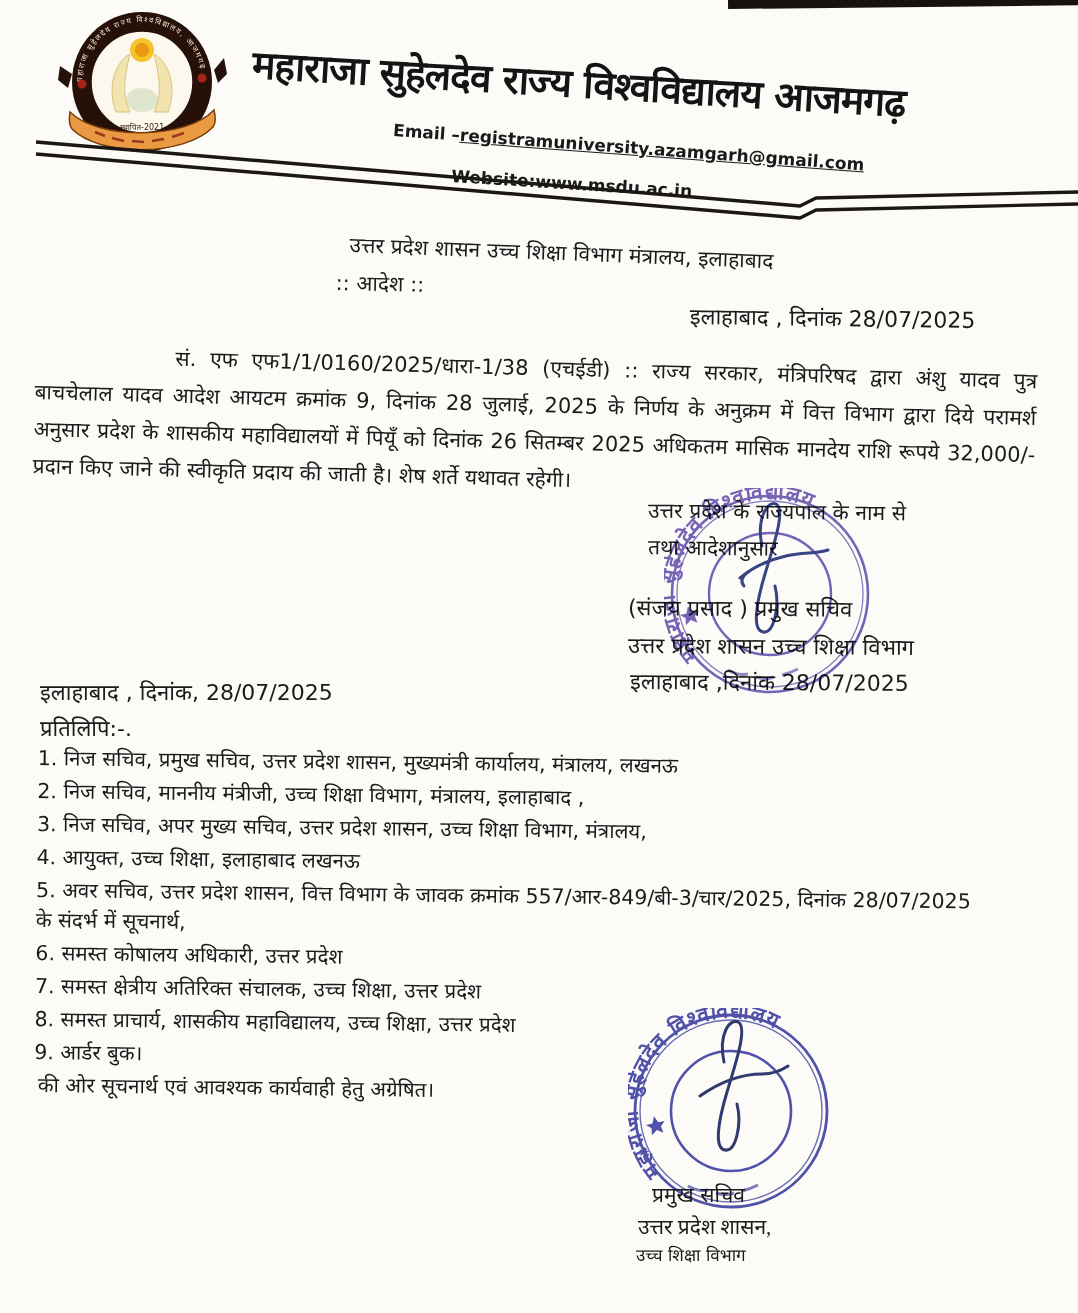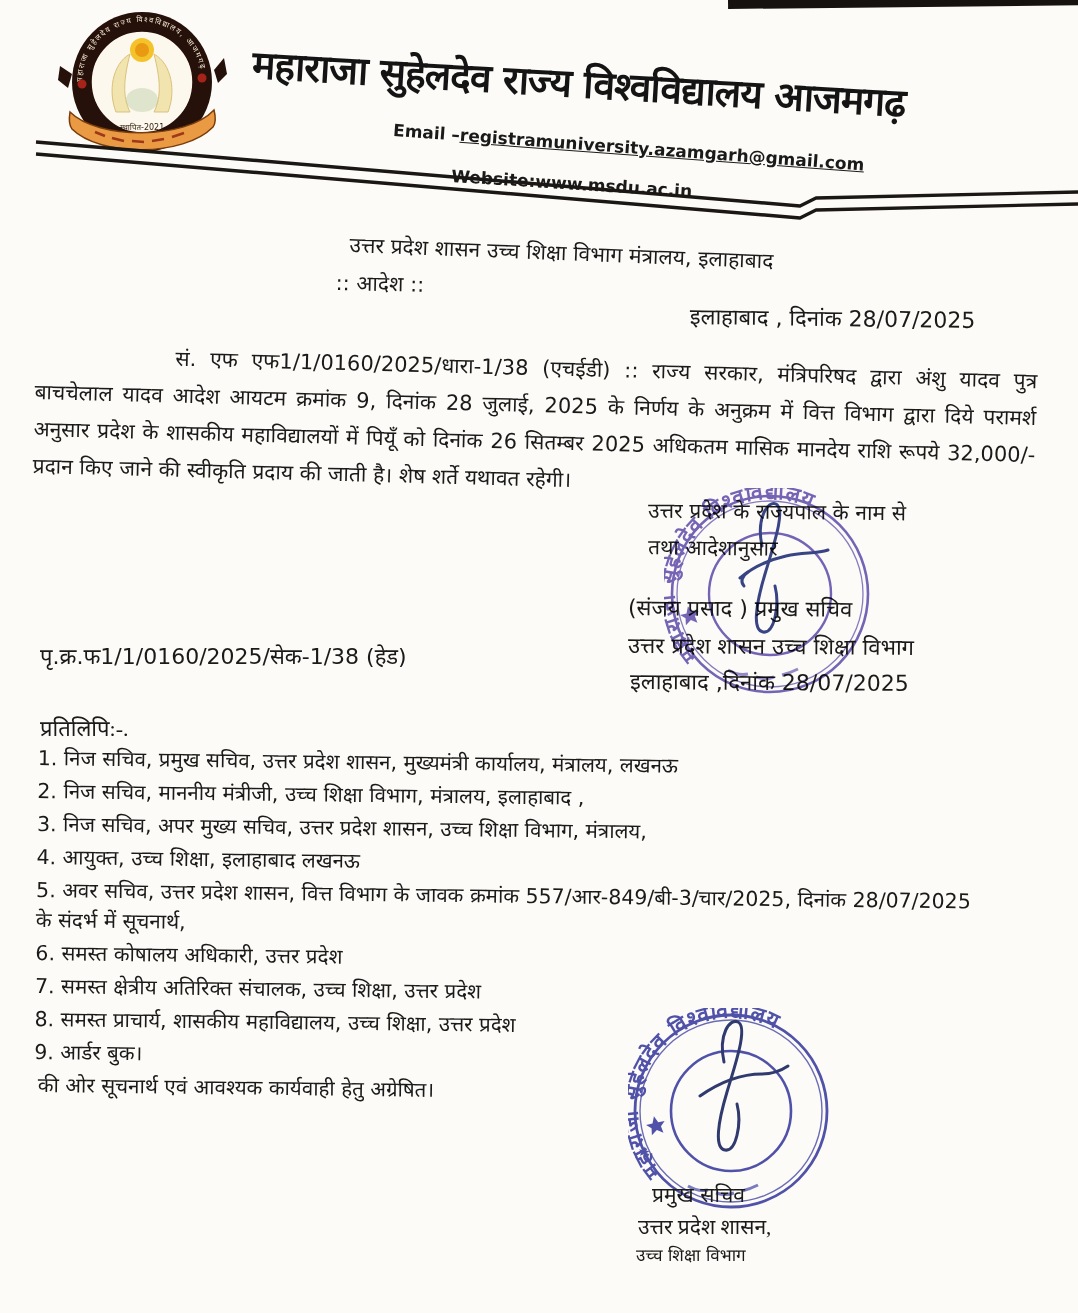--- a/index.html
+++ b/index.html
@@ -27,21 +27,21 @@
     text-align:justify; text-indent:140px; transform:rotate(1.5deg); transform-origin:left top;}
 
   .sig-l1{left:648px; top:497px; font-size:21px; transform:rotate(0.6deg);}
   .sig-l2{left:648px; top:533px; font-size:21px; transform:rotate(0.6deg);}
   .sig-name{left:628px; top:592px; font-size:22px; transform:rotate(0.4deg);}
   .sig-dept{left:628px; top:630px; font-size:22px; transform:rotate(0.4deg);}
   .sig-date{left:630px; top:666px; font-size:22px; transform:rotate(0.4deg);}
 
   .ref-no{left:40px; top:640px; font-size:22px;}
   .ref-date{left:40px; top:676px; font-size:22px;}
-  .copy-label{left:40px; top:712px; font-size:22px;font-family:Liberation Serif, serif;}
+  .copy-label{left:40px; top:712px; font-size:22px;}
 
   .copy-list{left:38px; top:743px; width:938px; font-size:20.5px; line-height:30px;
     transform:rotate(0.7deg); transform-origin:left top;}
   .copy-list .item{margin-bottom:3px;}
   .copy-closing{margin-top:2px; padding-left:4px;}
 
   .foot-title{left:652px; top:1180px; font-size:21px;text-align:right;}
   .foot-l2{left:638px; top:1212px; font-size:21px;font-family:Liberation Serif, serif;}
   .foot-l3{left:636px; top:1243px; font-size:17px;}
 
@@ -118,21 +118,21 @@
     </text>
     <polygon points="0,-10 2.9,-3.1 9.5,-3.1 4.8,1.2 5.9,8.1 0,4.2 -5.9,8.1 -4.8,1.2 -9.5,-3.1 -2.9,-3.1" transform="translate(26,128) rotate(-12)" fill="#6a58b5"></polygon>
     <path d="M64,182 q10,6 20,4 M92,189 q10,3 18,0 M118,187 q8,-2 16,-6" stroke="#6a58b5" stroke-width="3" fill="none" opacity="0.75"></path>
     <g stroke="#27357e" stroke-width="3" fill="none" stroke-linecap="round">
       <path d="M98,58 C92,30 104,12 112,16 C122,21 110,56 101,86 C92,116 88,142 99,144 C110,146 116,118 111,98"></path>
       <path d="M76,90 C90,78 104,72 122,68 C140,64 152,66 164,62"></path>
       <path d="M84,84 C78,88 76,94 80,98"></path>
     </g>
   </svg>
 
-  <div class="abs ref-no nowrap">पृ.क्र.फ1/1/0160/2025/सेक-1/38 (हेड)</div>
+  <div class="abs ref-date nowrap">इलाहाबाद , दिनांक, 28/07/2025</div>
   <div class="abs copy-label nowrap">प्रतिलिपि:-.</div>
 
   <div class="abs copy-list">
     <div class="item">1. निज सचिव, प्रमुख सचिव, उत्तर प्रदेश शासन, मुख्यमंत्री कार्यालय, मंत्रालय, लखनऊ</div>
     <div class="item">2. निज सचिव, माननीय मंत्रीजी, उच्च शिक्षा विभाग, मंत्रालय, इलाहाबाद ,</div>
     <div class="item">3. निज सचिव, अपर मुख्य सचिव, उत्तर प्रदेश शासन, उच्च शिक्षा विभाग, मंत्रालय,</div>
     <div class="item">4. आयुक्त, उच्च शिक्षा, इलाहाबाद   लखनऊ</div>
     <div class="item">5. अवर सचिव, उत्तर प्रदेश शासन, वित्त विभाग के जावक क्रमांक 557/आर-849/बी-3/चार/2025, दिनांक 28/07/2025 के संदर्भ में सूचनार्थ,</div>
     <div class="item">6. समस्त कोषालय अधिकारी, उत्तर प्रदेश</div>
     <div class="item">7. समस्त क्षेत्रीय अतिरिक्त संचालक, उच्च शिक्षा, उत्तर प्रदेश</div>

